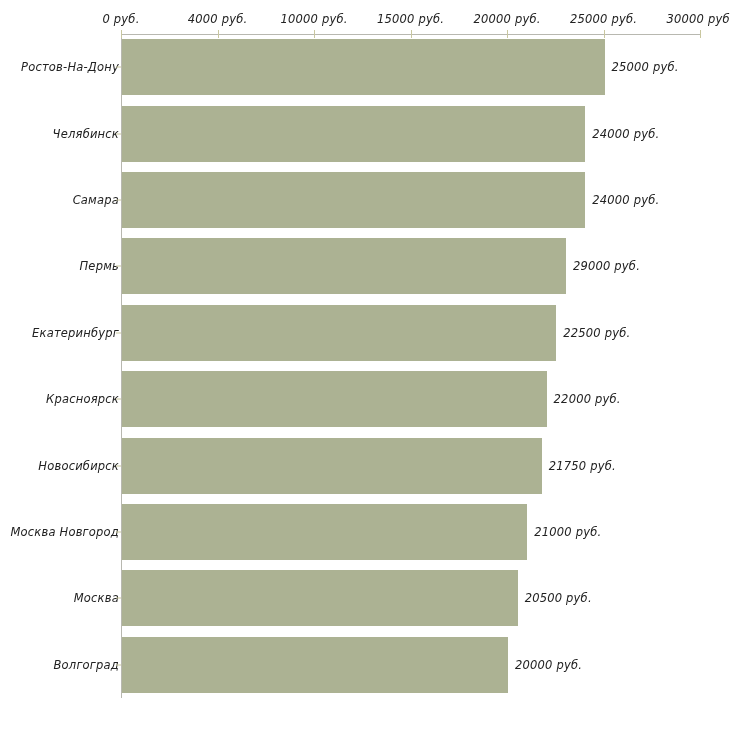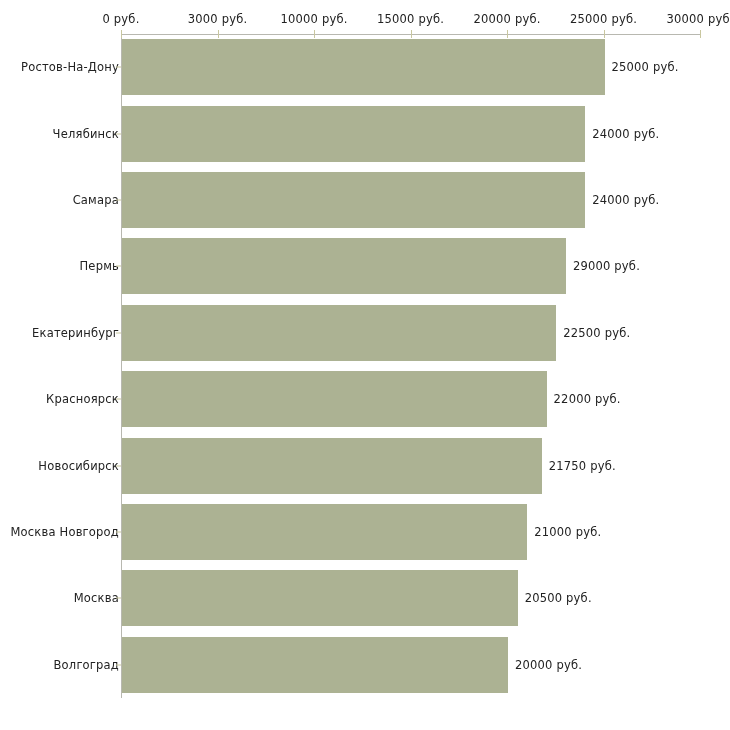--- a/index.html
+++ b/index.html
@@ -12,20 +12,21 @@
     height: 730px;
     font-family: "DejaVu Sans", sans-serif;
     color: #1a1a1a;
     overflow: hidden;
   }
 
   #chart-root {
     position: relative;
     width: 638px;
     height: 730px;
+    font-style: italic;
   }
 
   
   .x-axis-line {
     position: absolute;
     left: 121px;
     top: 34px;
     width: 579px;
     height: 1px;
     background: #b8b8b0;
@@ -103,21 +104,21 @@
 
 <div id="chart-root">
 
   <div class="x-axis-line"></div>
   <div class="y-axis-line"></div>
 
   <div id="x-ticks">
       <div class="x-tick" style="left: 121px;"></div>
       <div class="x-tick-label" style="left: 121px;">0 руб.</div>
       <div class="x-tick" style="left: 217.5px;"></div>
-      <div class="x-tick-label" style="left: 217.5px;">3000 руб.</div>
+      <div class="x-tick-label" style="left: 217.5px;">4000 руб.</div>
       <div class="x-tick" style="left: 314px;"></div>
       <div class="x-tick-label" style="left: 314px;">10000 руб.</div>
       <div class="x-tick" style="left: 410.5px;"></div>
       <div class="x-tick-label" style="left: 410.5px;">15000 руб.</div>
       <div class="x-tick" style="left: 507px;"></div>
       <div class="x-tick-label" style="left: 507px;">20000 руб.</div>
       <div class="x-tick" style="left: 603.5px;"></div>
       <div class="x-tick-label" style="left: 603.5px;">25000 руб.</div>
       <div class="x-tick" style="left: 700px;"></div>
       <div class="x-tick-label" style="left: 700px;">30000 руб.</div>

